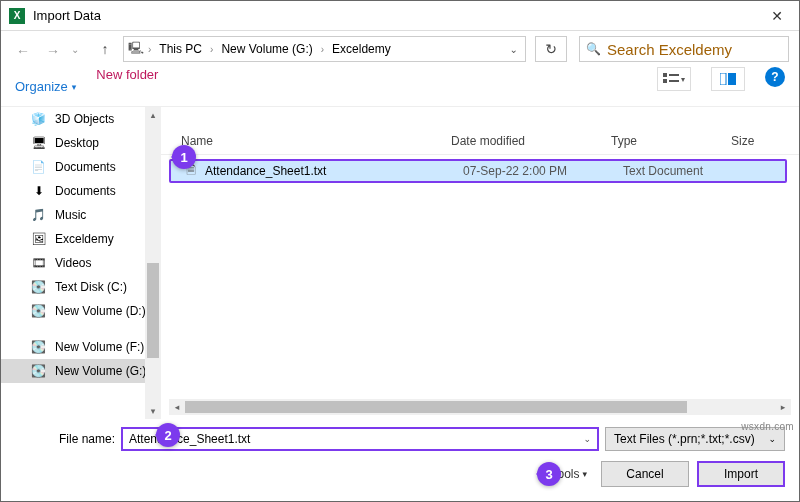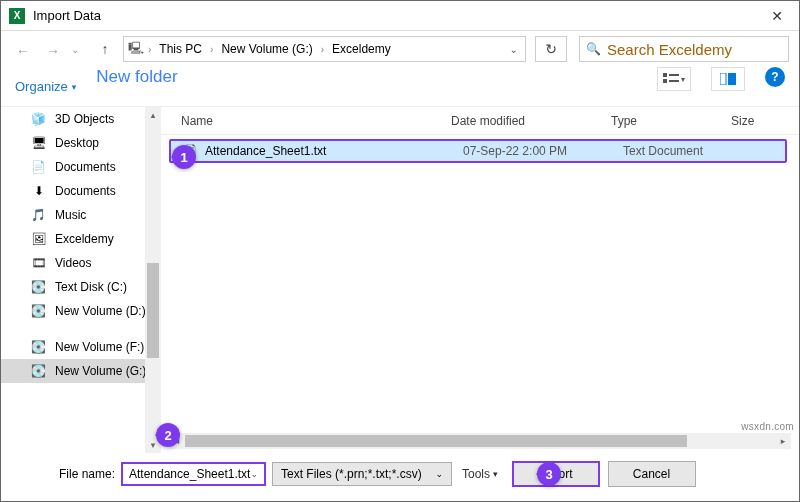--- a/index.html
+++ b/index.html
@@ -17,52 +17,52 @@
   .addrbar .pc-icon { width: 16px; height: 16px; display: flex; align-items: center; justify-content: center; color: #555; }
   .addrbar .crumb { padding: 2px 4px; color: #000; font-size: 12px; }
   .addrbar .sep { color: #888; font-size: 10px; }
   .addrbar .drop { color: #555; padding: 0 3px; font-size: 10px; }
   .refresh { width: 32px; height: 26px; border: 1px solid #ccc; display: flex; align-items: center; justify-content: center; color: #444; font-size: 14px; margin-left: 3px; }
   .search { width: 210px; height: 26px; border: 1px solid #ccc; display: flex; align-items: center; padding: 0 6px; gap: 6px; margin-left: 6px; }
   .search .s-icon { color: #555; font-size: 12px; }
   .search .s-ph { color: #a16207; font-size: 15px; }
   .toolbar { height: 40px; display: flex; padding: 0 14px; gap: 20px; border-bottom: 1px solid #eee; }
   .toolbar .organize { color: #1976d2; font-size: 13px; display: flex; align-items: center; gap: 4px; }
-  .toolbar .newfolder { color: #3b82f6; font-size: 17px; }
+  .toolbar .newfolder { color: #be185d; font-size: 13px; }
   .toolbar .spacer { flex: 1; }
   .toolbar .view-btn { width: 34px; height: 24px; border: 1px solid #ddd; display: flex; align-items: center; justify-content: center; color: #444; }
   .toolbar .help { width: 20px; height: 20px; border-radius: 50%; background: #0078d7; color: #fff; display: flex; align-items: center; justify-content: center; font-size: 12px; font-weight: bold; }
   .body { flex: 1; display: flex; overflow: hidden; }
   .sidebar { width: 160px; border-right: 0; overflow: hidden; position: relative; }
   .sidebar-inner { overflow: hidden; }
   .side-item { display: flex; align-items: center; height: 24px; padding-left: 30px; gap: 8px; font-size: 12px; color: #000; white-space: nowrap; }
   .side-item .si-icon { width: 16px; height: 16px; display: flex; align-items: center; justify-content: center; font-size: 12px; }
   .side-item.sel { background: #d9d9d9; }
   .side-scroll { position: absolute; right: 0; top: 0; bottom: 0; width: 16px; background: #f0f0f0; display: flex; flex-direction: column; }
   .side-scroll .arr { height: 16px; display: flex; align-items: center; justify-content: center; font-size: 9px; color: #666; background: #f0f0f0; }
   .side-scroll .track { flex: 1; background: #f0f0f0; position: relative; }
   .side-scroll .thumb { position: absolute; left: 2px; right: 2px; top: 140px; height: 95px; background: #c0c0c0; }
-  .main { flex: 1; display: flex; flex-direction: column; position: relative; }
+  .main { flex: 1; display: flex; flex-direction: column; position: relative; margin-top: 20px; }
   .cols { display: flex; height: 28px; align-items: center; border-bottom: 1px solid #eee; padding-left: 20px; color: #444; font-size: 12px; }
   .cols .c-name { width: 270px; }
   .cols .c-date { width: 160px; }
   .cols .c-type { width: 120px; }
   .cols .c-size { width: 40px; }
   .filelist { flex: 1; padding-top: 4px; position: relative; }
   .filerow { display: flex; align-items: center; height: 24px; margin: 0 12px 0 8px; padding-left: 12px; font-size: 12px; }
   .filerow.sel { background: #cde8ff; border: 2px solid #7c3aed; border-radius: 2px; }
   .filerow .fi-icon { width: 16px; height: 16px; display: flex; align-items: center; justify-content: center; margin-right: 6px; color: #555; }
   .filerow .fi-name { width: 258px; color: #000; }
   .filerow .fi-date { width: 160px; color: #555; }
   .filerow .fi-type { width: 130px; color: #555; }
   .hscroll { height: 16px; display: flex; margin: 0 8px 4px 8px; }
   .hscroll .harr { width: 16px; background: #f0f0f0; display: flex; align-items: center; justify-content: center; font-size: 9px; color: #666; }
   .hscroll .htrack { flex: 1; background: #f0f0f0; position: relative; }
   .hscroll .hthumb { position: absolute; top: 2px; bottom: 2px; left: 0; width: 85%; background: #c0c0c0; }
-  .bottombar { padding: 8px 14px 14px 14px; display: flex; flex-direction: row; gap: 10px; }
+  .bottombar { padding: 8px 14px 14px 14px; display: flex; flex-direction: column; gap: 10px; }
   .row-file { display: flex; align-items: center; gap: 6px; }
   .lbl-filename { font-size: 12px; color: #000; width: 100px; text-align: right; }
   .combo-fn { flex: 1; height: 24px; border: 2px solid #7c3aed; display: flex; align-items: center; padding: 0 6px; background: #fff; justify-content: space-between; }
   .combo-fn .cf-text { font-size: 12px; }
   .combo-fn .cf-drop { font-size: 9px; color: #555; }
   .combo-filter { width: 180px; height: 24px; border: 1px solid #adadad; background: #e7e7e7; display: flex; align-items: center; padding: 0 8px; justify-content: space-between; font-size: 12px; }
   .row-actions { display: flex; align-items: center; justify-content: flex-end; gap: 8px; }
   .tools { font-size: 12px; color: #333; margin-right: 6px; display: flex; align-items: center; gap: 3px; }
   .btn { width: 88px; height: 26px; border: 1px solid #adadad; background: #e7e7e7; font-size: 12px; display: flex; align-items: center; justify-content: center; }
   .btn.import { border: 2px solid #7c3aed; }
@@ -225,22 +225,22 @@
       <div class="combo-filter">
         <span>Text Files (*.prn;*.txt;*.csv)</span>
         <span style="font-size:9px;">⌄</span>
       </div>
     </div>
     <div class="row-actions">
       <div class="tools">
         <span>Tools</span>
         <span style="font-size:9px;">▾</span>
       </div>
+      <div class="btn">Cancel</div>
       <div class="btn import">Import</div>
-      <div class="btn">Cancel</div>
     </div>
   </div>
 
   <div class="callout c1">1</div>
   <div class="callout c2">2</div>
   <div class="callout c3">3</div>
 
   <div class="watermark">wsxdn.com</div>
 </div>
 

